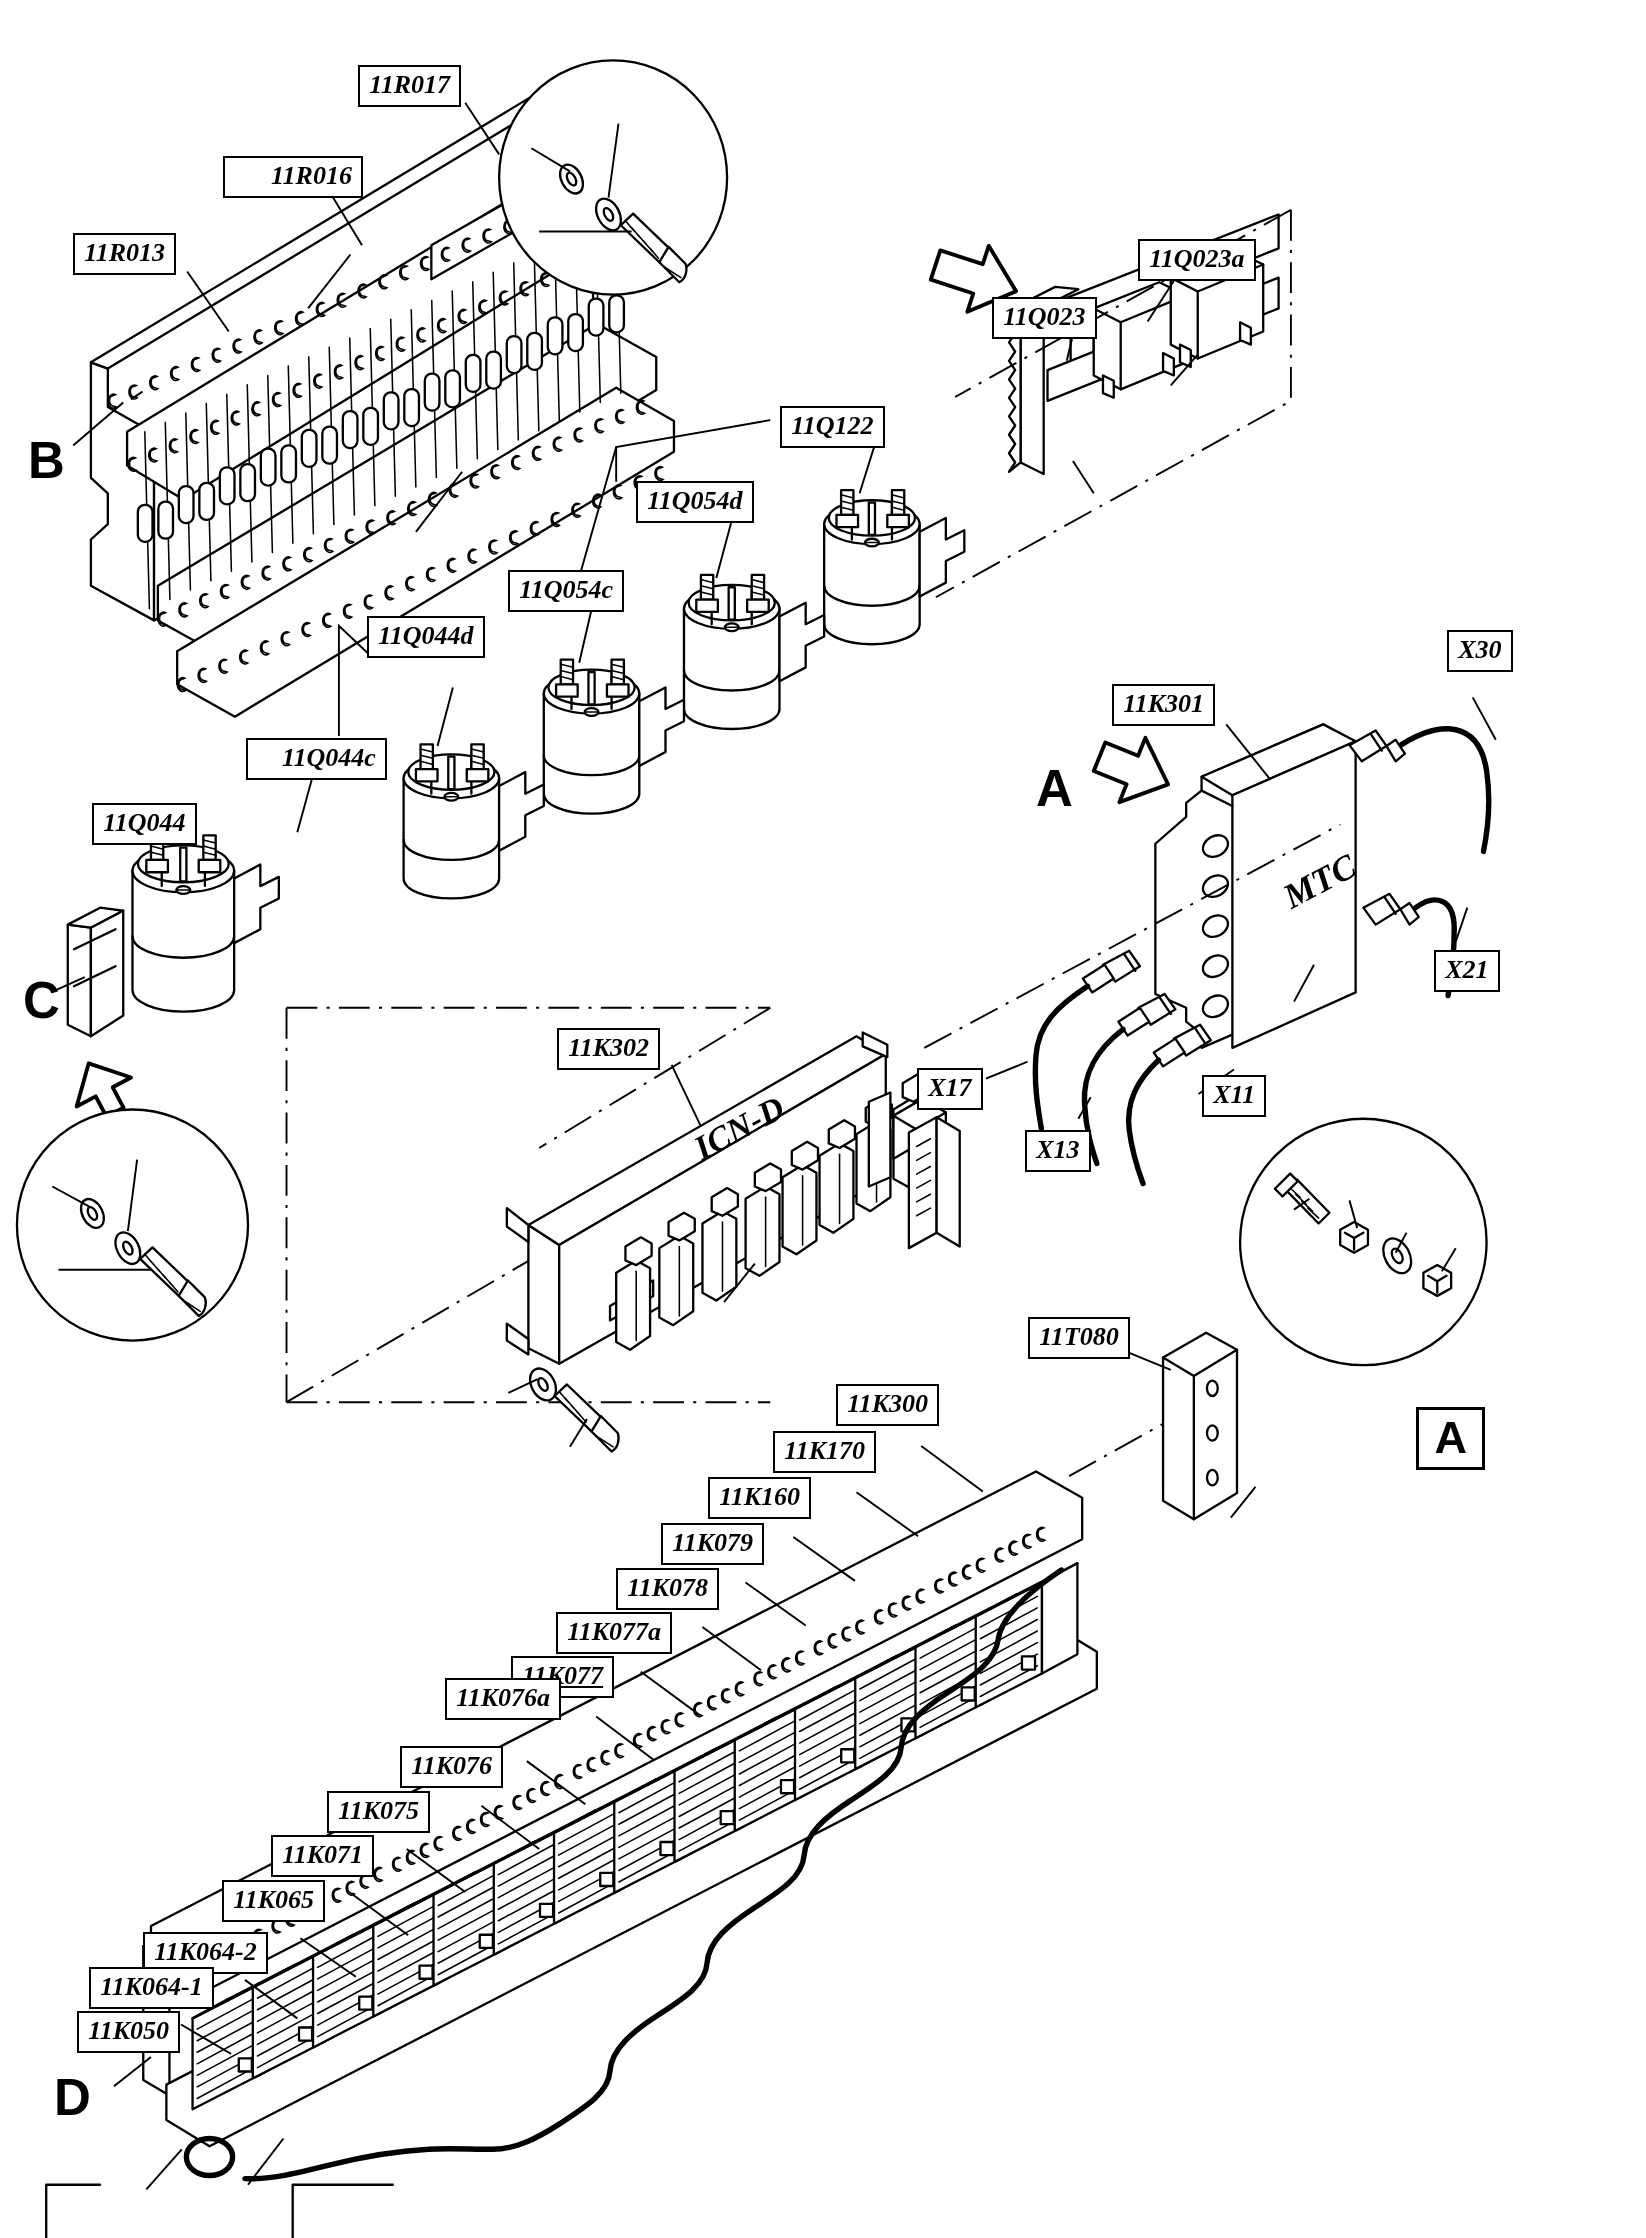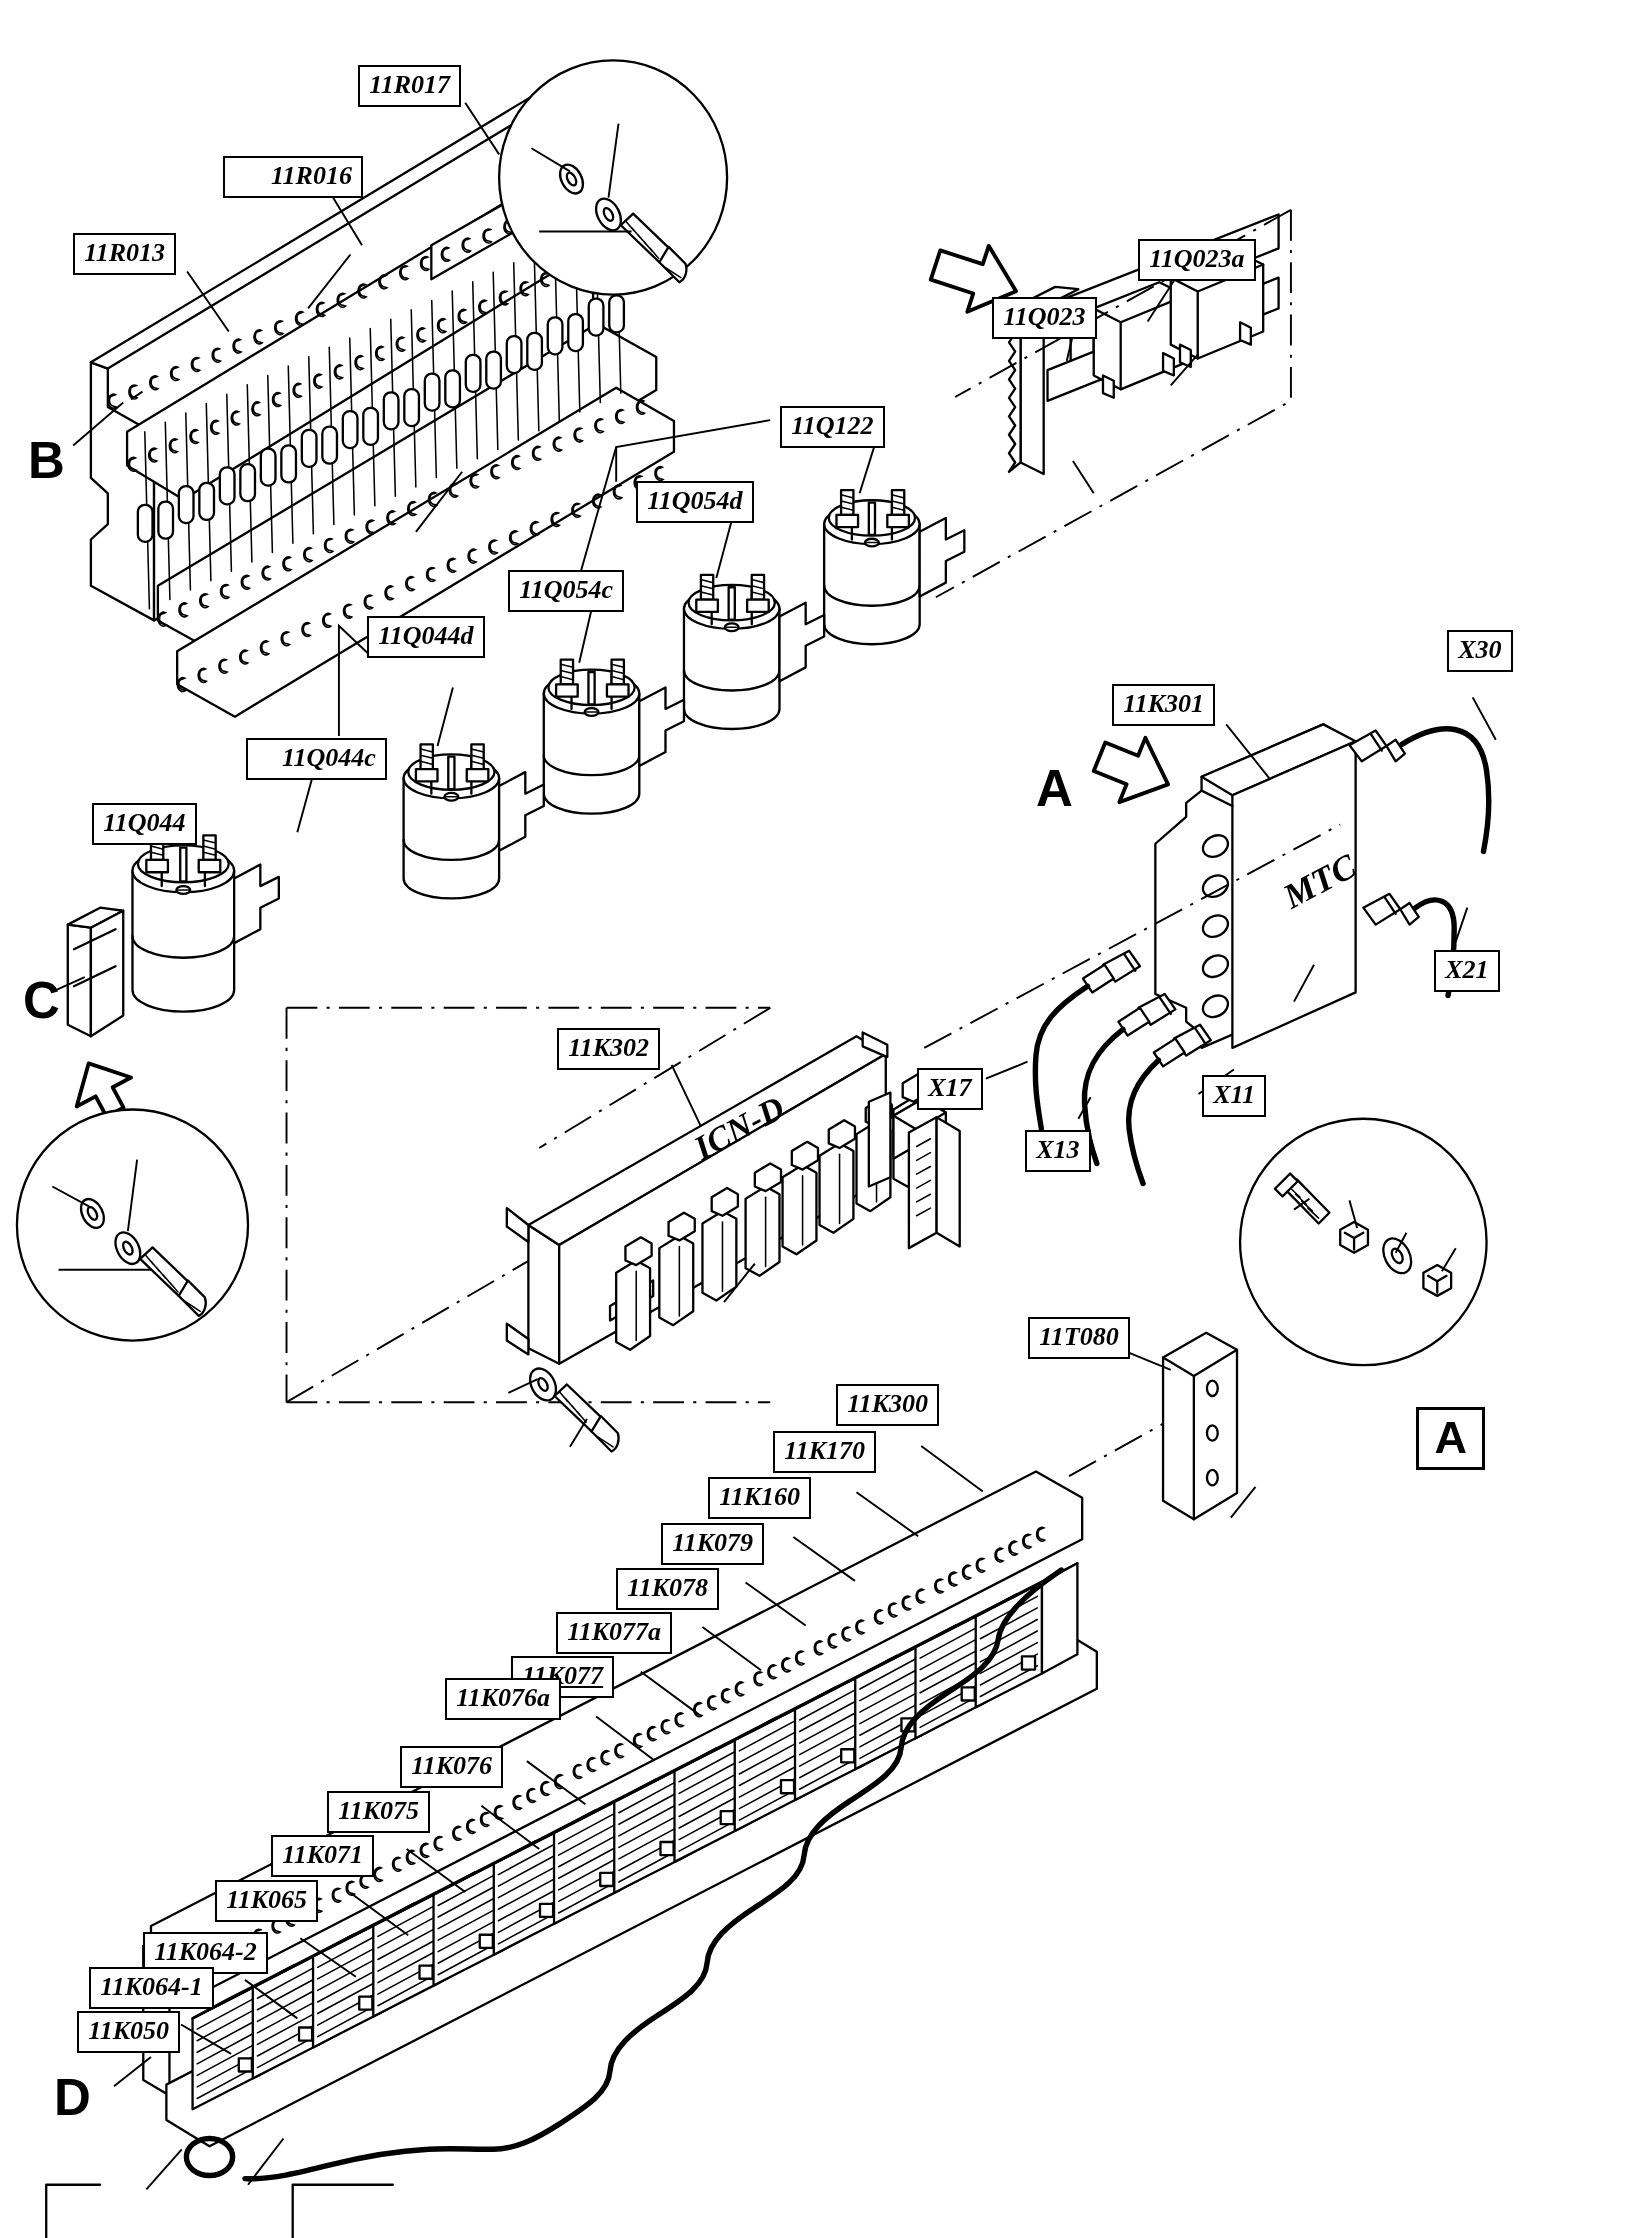--- a/index.html
+++ b/index.html
@@ -854,19 +854,19 @@
 <div class="lbl" style="left:773px;top:1431px;">11K170</div>
 <div class="lbl" style="left:708px;top:1477px;">11K160</div>
 <div class="lbl" style="left:661px;top:1523px;">11K079</div>
 <div class="lbl" style="left:616px;top:1568px;">11K078</div>
 <div class="lbl" style="left:556px;top:1612px;">11K077a</div>
 <div class="lbl" style="left:511px;top:1656px;text-decoration:underline;">11K077</div>
 <div class="lbl" style="left:445px;top:1678px;">11K076a</div>
 <div class="lbl" style="left:400px;top:1746px;">11K076</div>
 <div class="lbl" style="left:327px;top:1791px;">11K075</div>
 <div class="lbl" style="left:271px;top:1835px;">11K071</div>
-<div class="lbl" style="left:215px;top:1880px;">11K065</div>
+<div class="lbl" style="left:222px;top:1880px;">11K065</div>
 <div class="lbl" style="left:143px;top:1932px;">11K064-2</div>
 <div class="lbl" style="left:89px;top:1967px;text-align:right;">11K064-1</div>
 <div class="lbl" style="left:77px;top:2011px;">11K050</div>
 
 </div>
 
 
 </body></html>

